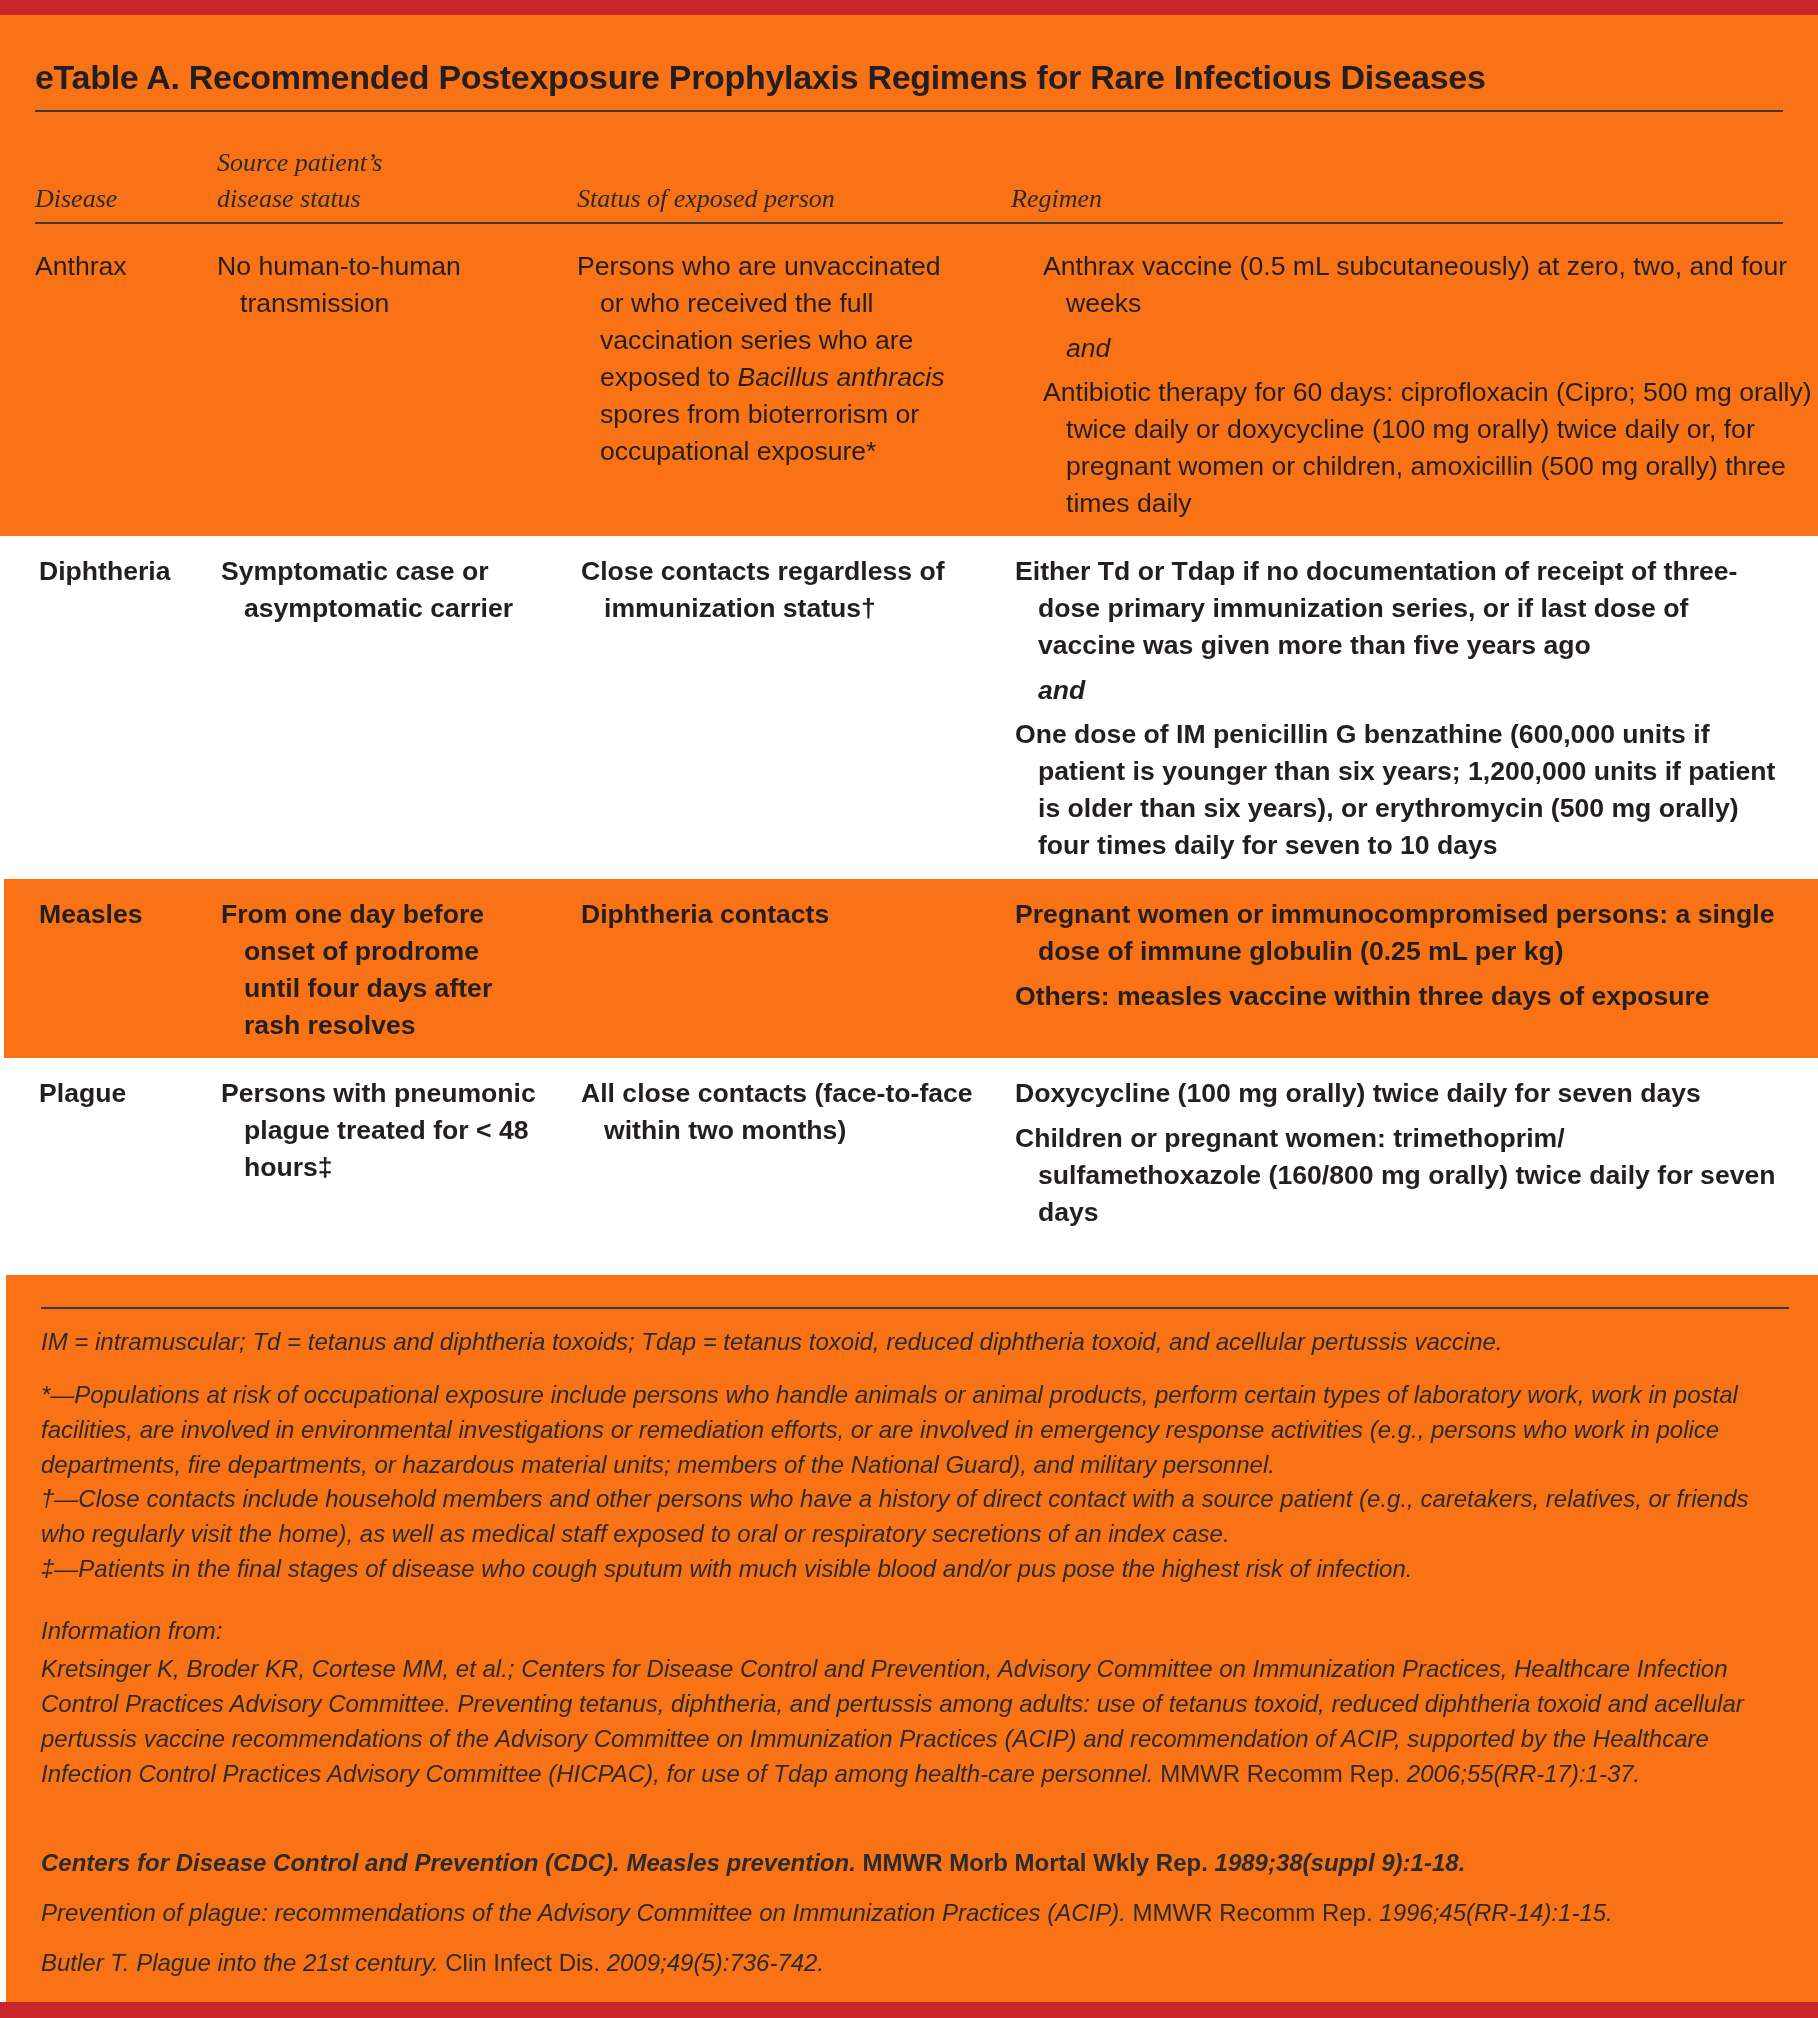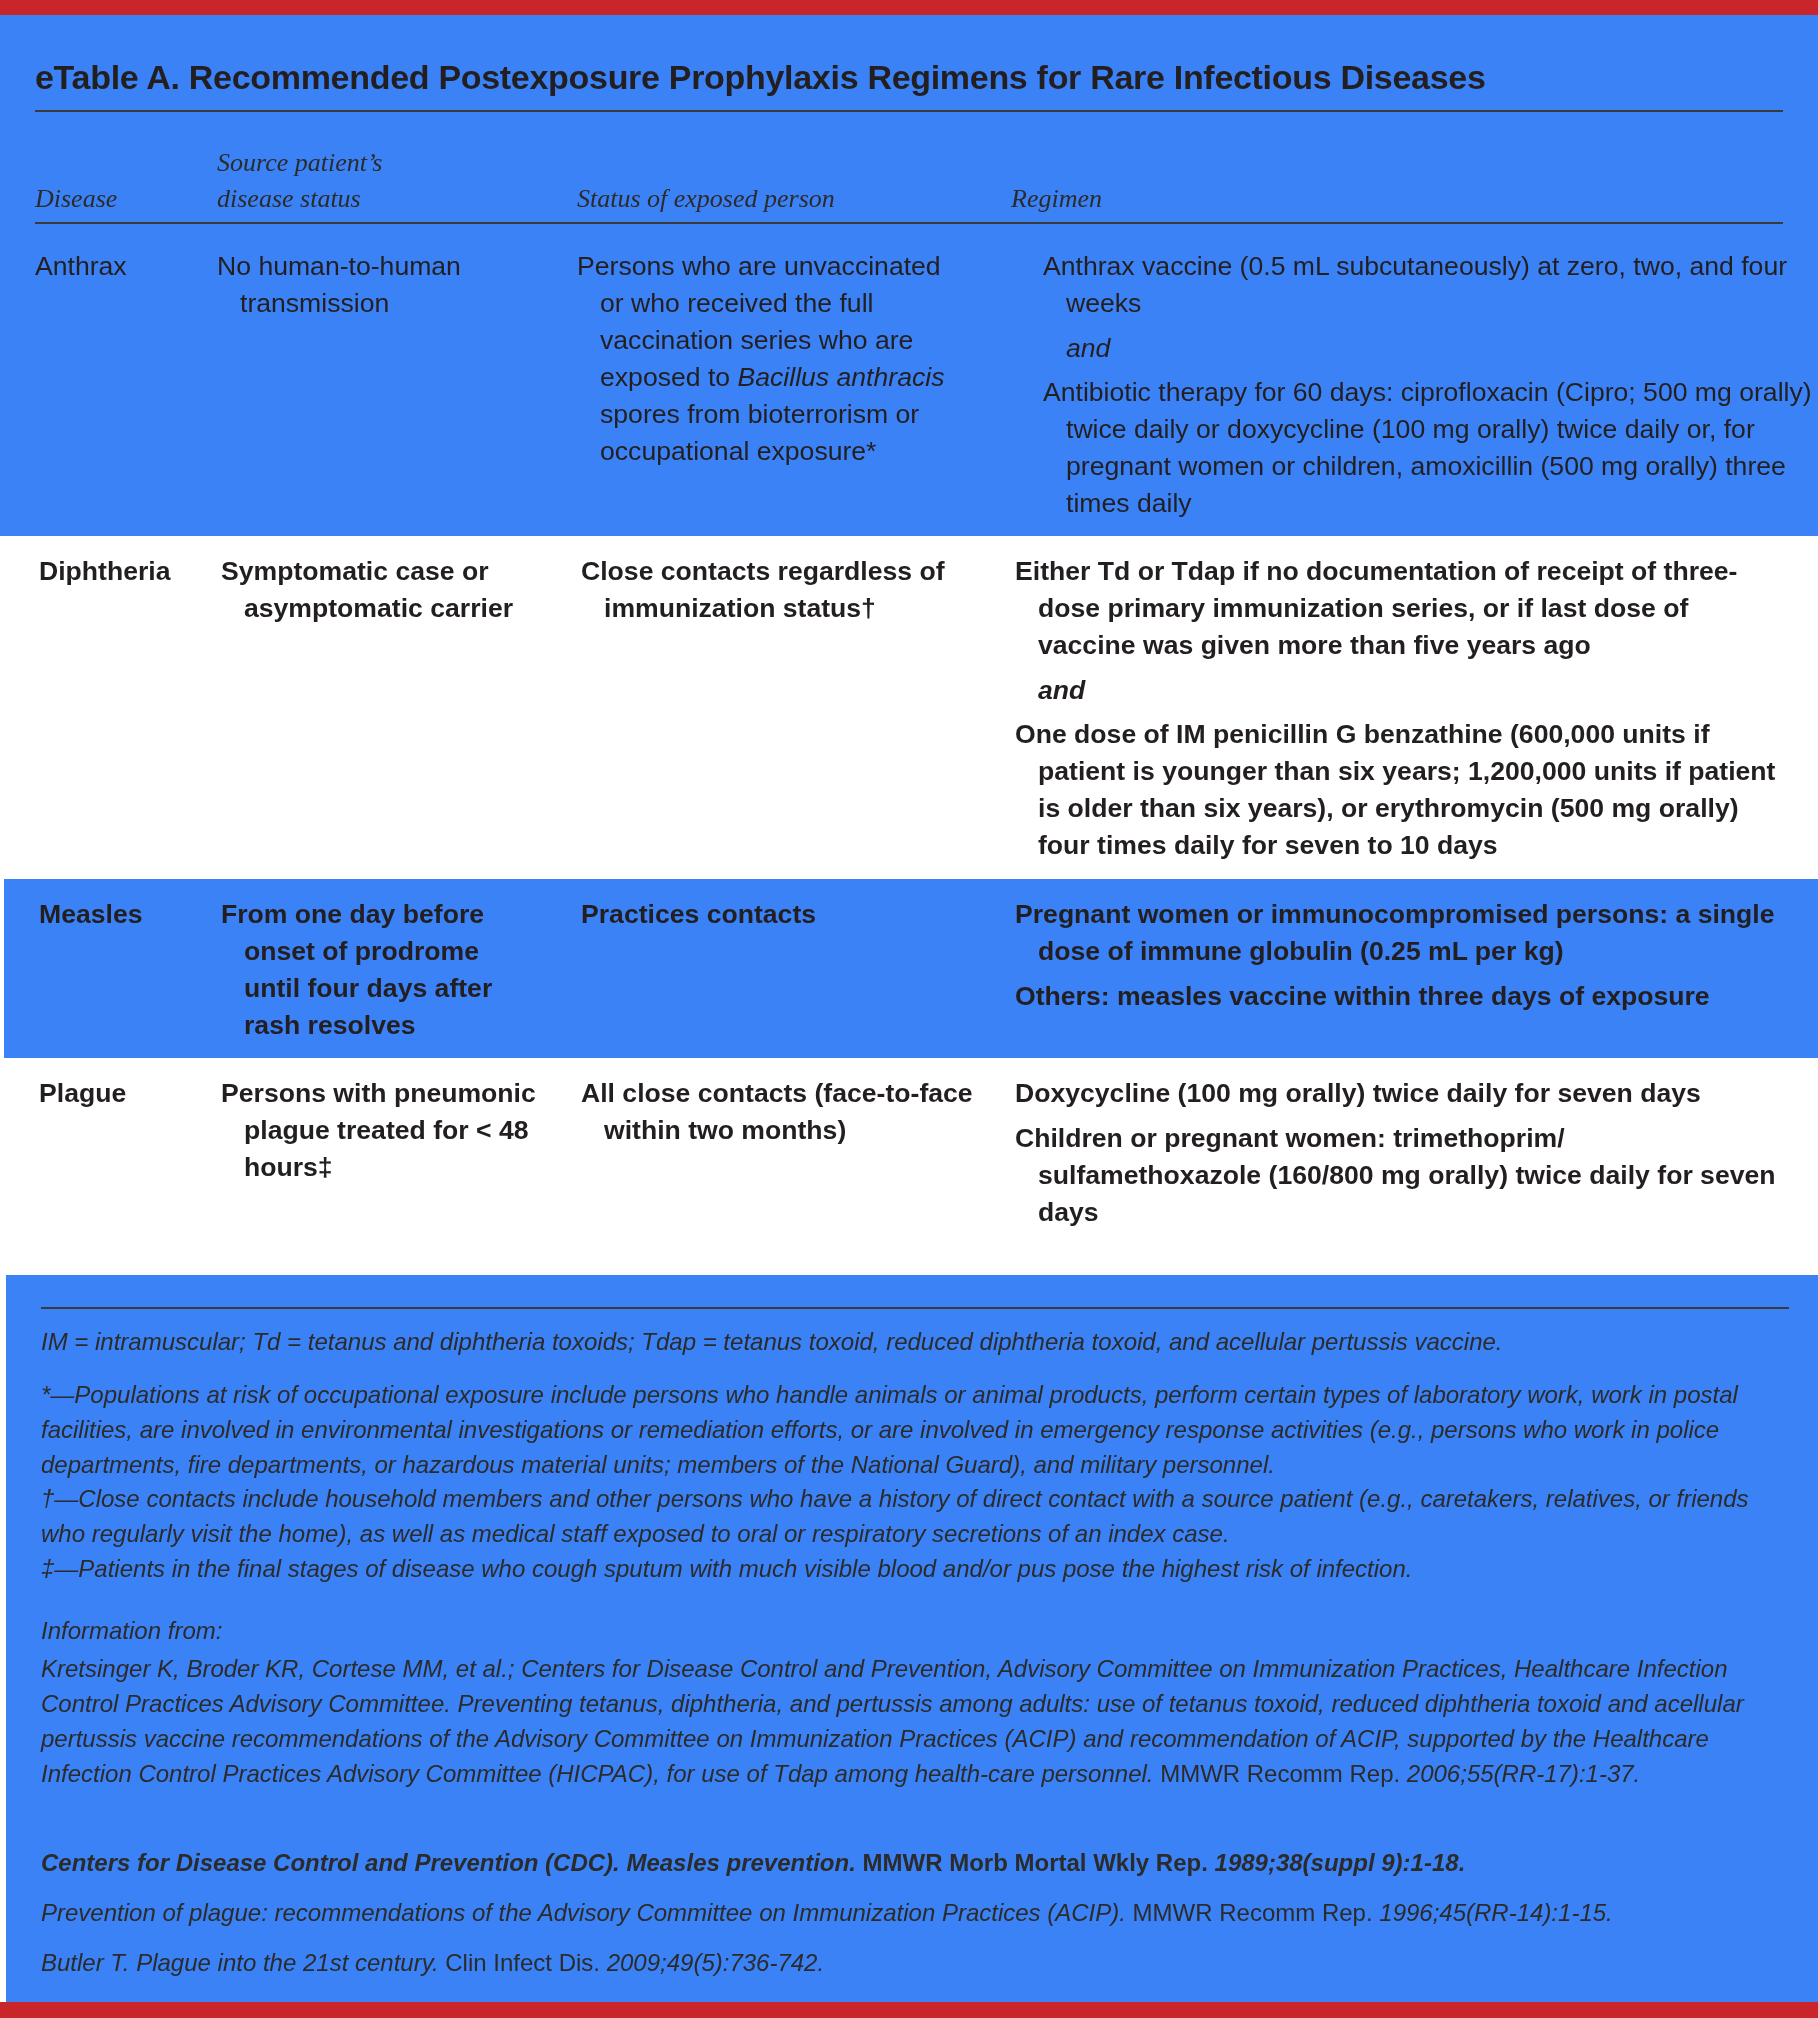--- a/index.html
+++ b/index.html
@@ -13,21 +13,21 @@
     overflow: hidden;
   }
   .top-bar {
     position: absolute; left: 0; top: 0; width: 1819px; height: 15px;
     background: #c8262b;
   }
   .bottom-bar {
     position: absolute; left: 0; top: 2002px; width: 1819px; height: 16px;
     background: #c8262b;
   }
-  .blue { background: #3b82f6; }
+  .blue { background: #f97316; }
   .header-block {
     position: absolute; left: 0; top: 15px; width: 1819px; height: 521px;
   }
   .title {
     position: absolute; left: 35px; top: 43px;
     font-size: 34px; font-weight: bold; letter-spacing: -0.3px;
     color: #231f20; white-space: nowrap;
   }
   .rule {
     position: absolute; left: 35px; width: 1748px; height: 1.9px; background: #3a3a3a;
@@ -101,21 +101,21 @@
     <div class="reg-item">One dose of IM penicillin G benzathine (600,000 units if patient is younger than six years; 1,200,000 units if patient is older than six years), or erythromycin (500 mg orally) four times daily for seven to 10 days</div>
   </div>
 </div>
 
 <div class="row blue" style="top:879px; height:179px;">
   <div class="cell" style="left:35px; top:17px;">Measles</div>
   <div class="cell" style="left:217px; top:17px; width:317px;">
     <span class="hang">From one day before onset of prodrome until four days after rash resolves</span>
   </div>
   <div class="cell" style="left:577px; top:17px; width:392px;">
-    <span class="hang">Practices contacts</span>
+    <span class="hang">Diphtheria contacts</span>
   </div>
   <div class="cell" style="left:1011px; top:17px; width:778px;">
     <div class="reg-item">Pregnant women or immunocompromised persons: a single dose of immune globulin (0.25 mL per kg)</div>
     <div class="reg-item">Others: measles vaccine within three days of exposure</div>
   </div>
 </div>
 
 <div class="row" style="top:1058px; height:217px;">
   <div class="cell" style="left:35px; top:17px;">Plague</div>
   <div class="cell" style="left:217px; top:17px; width:317px;">

